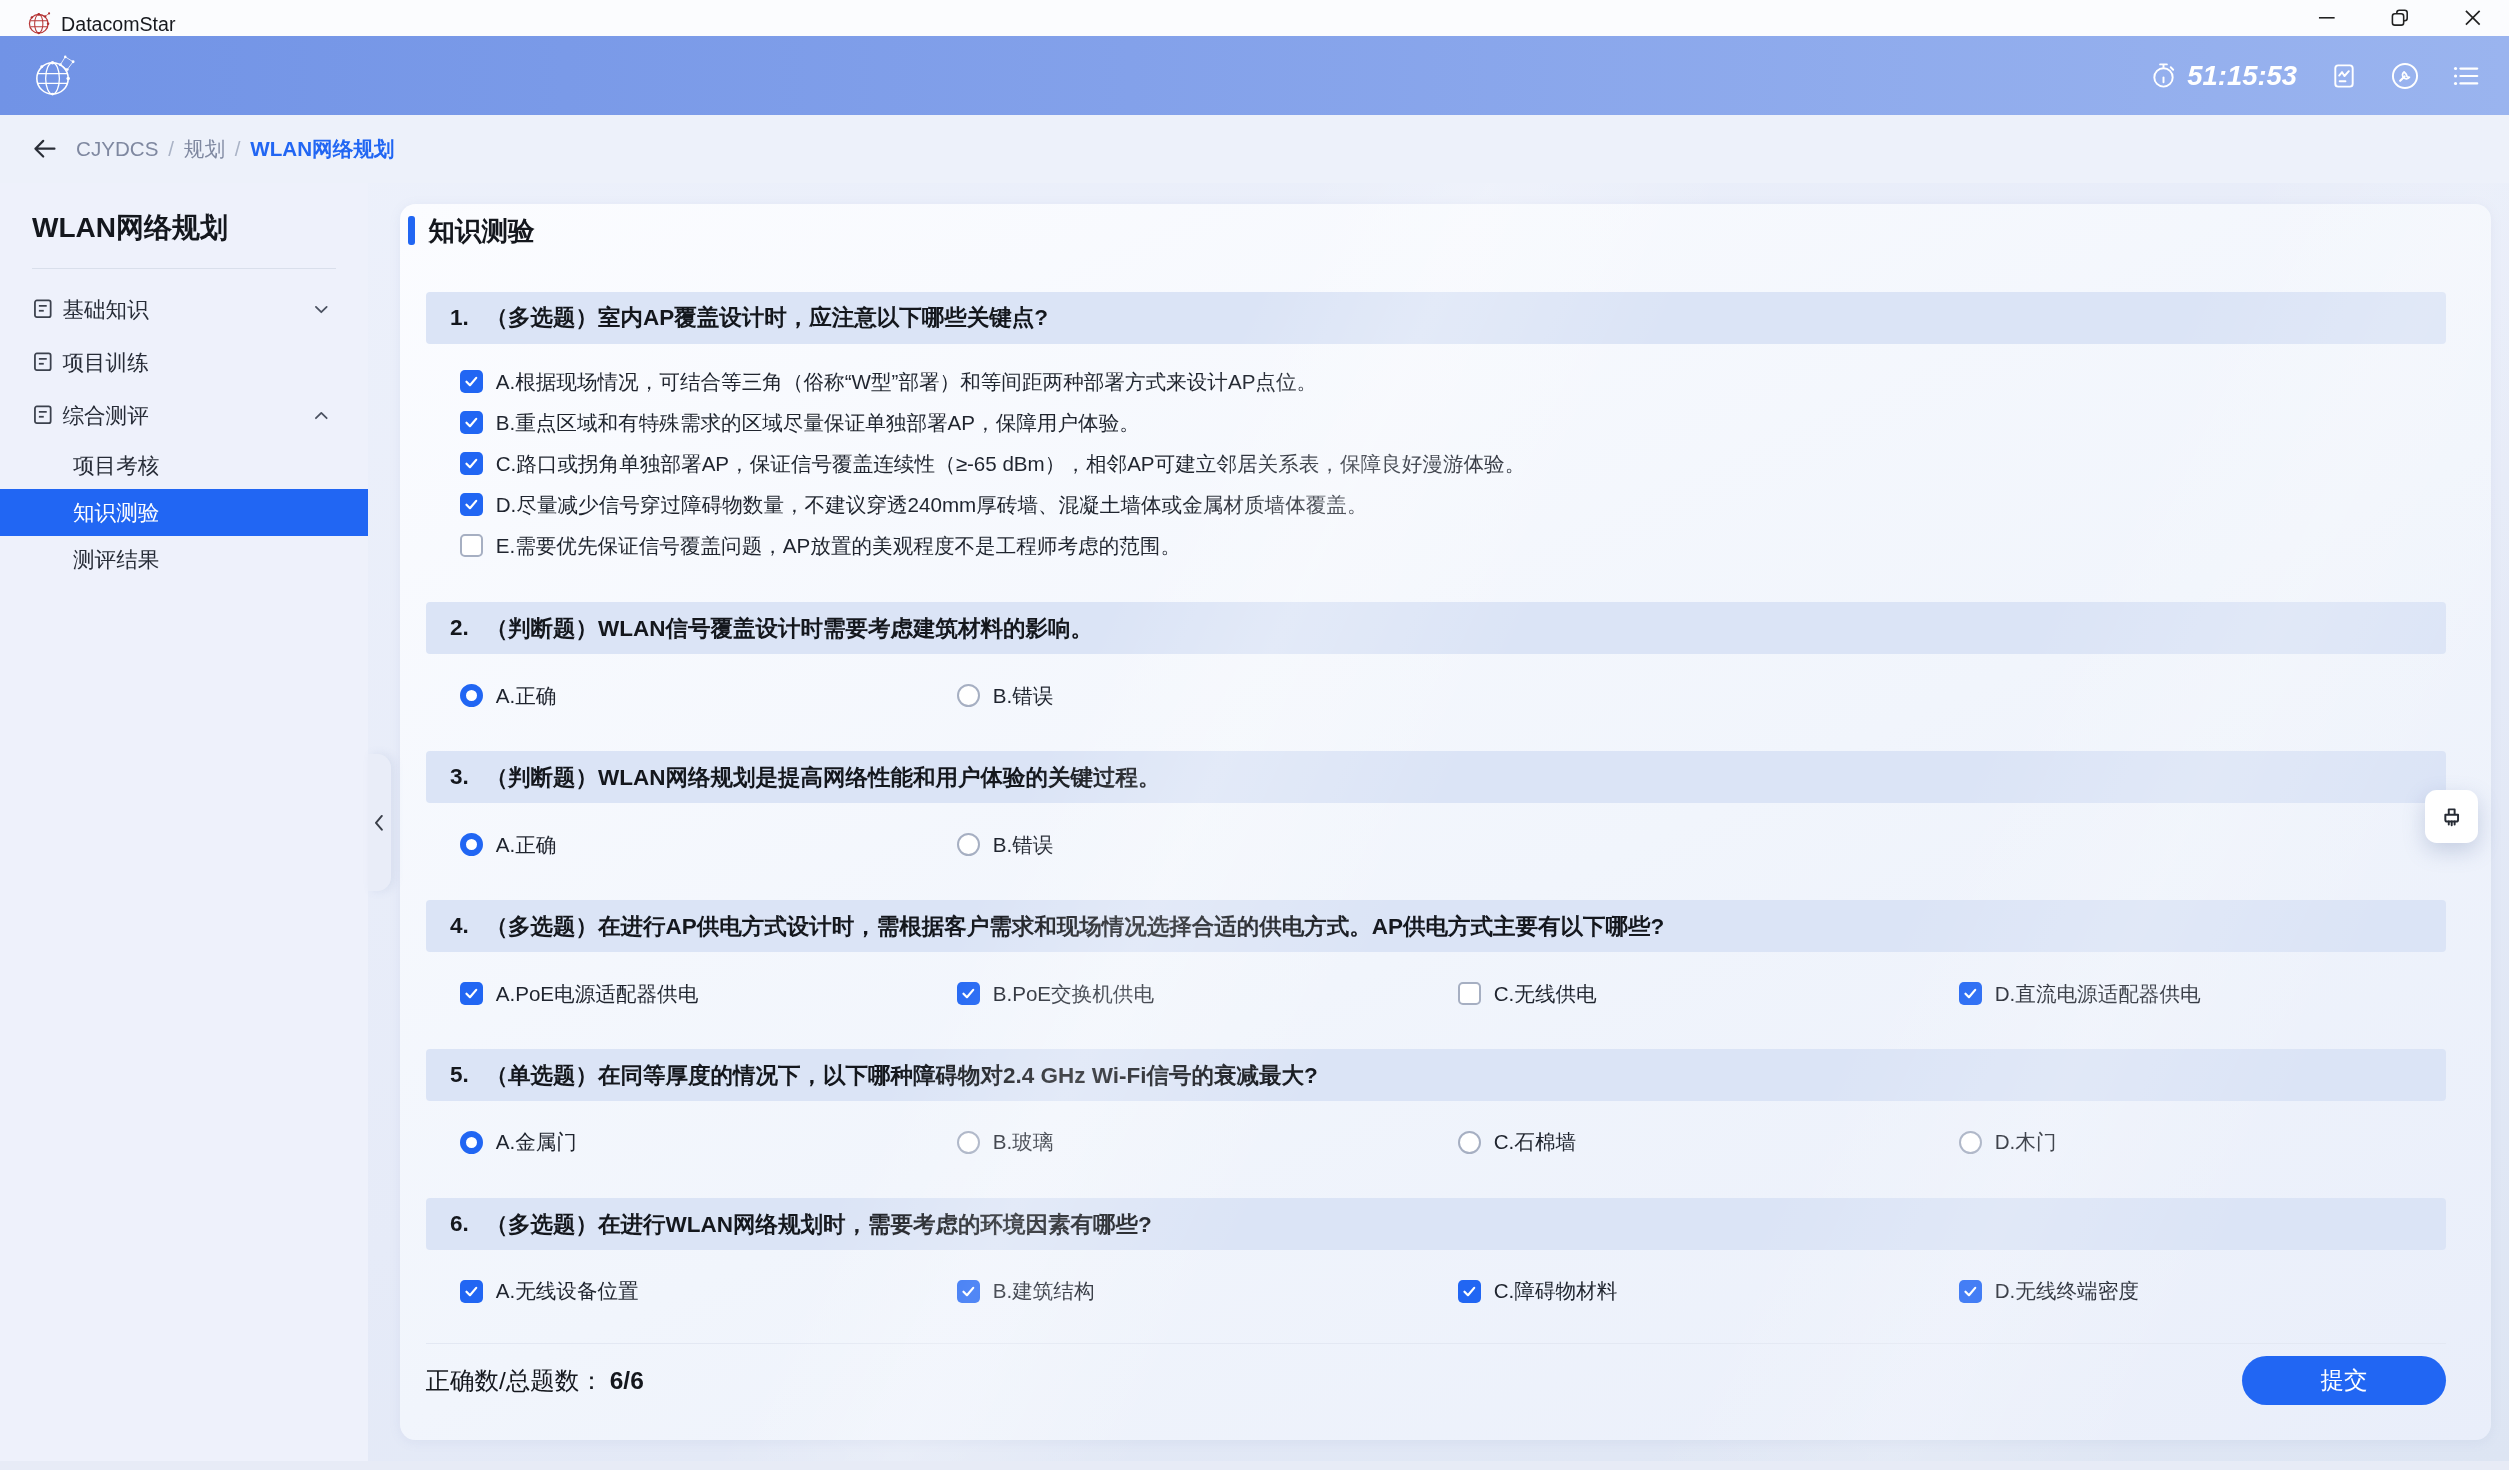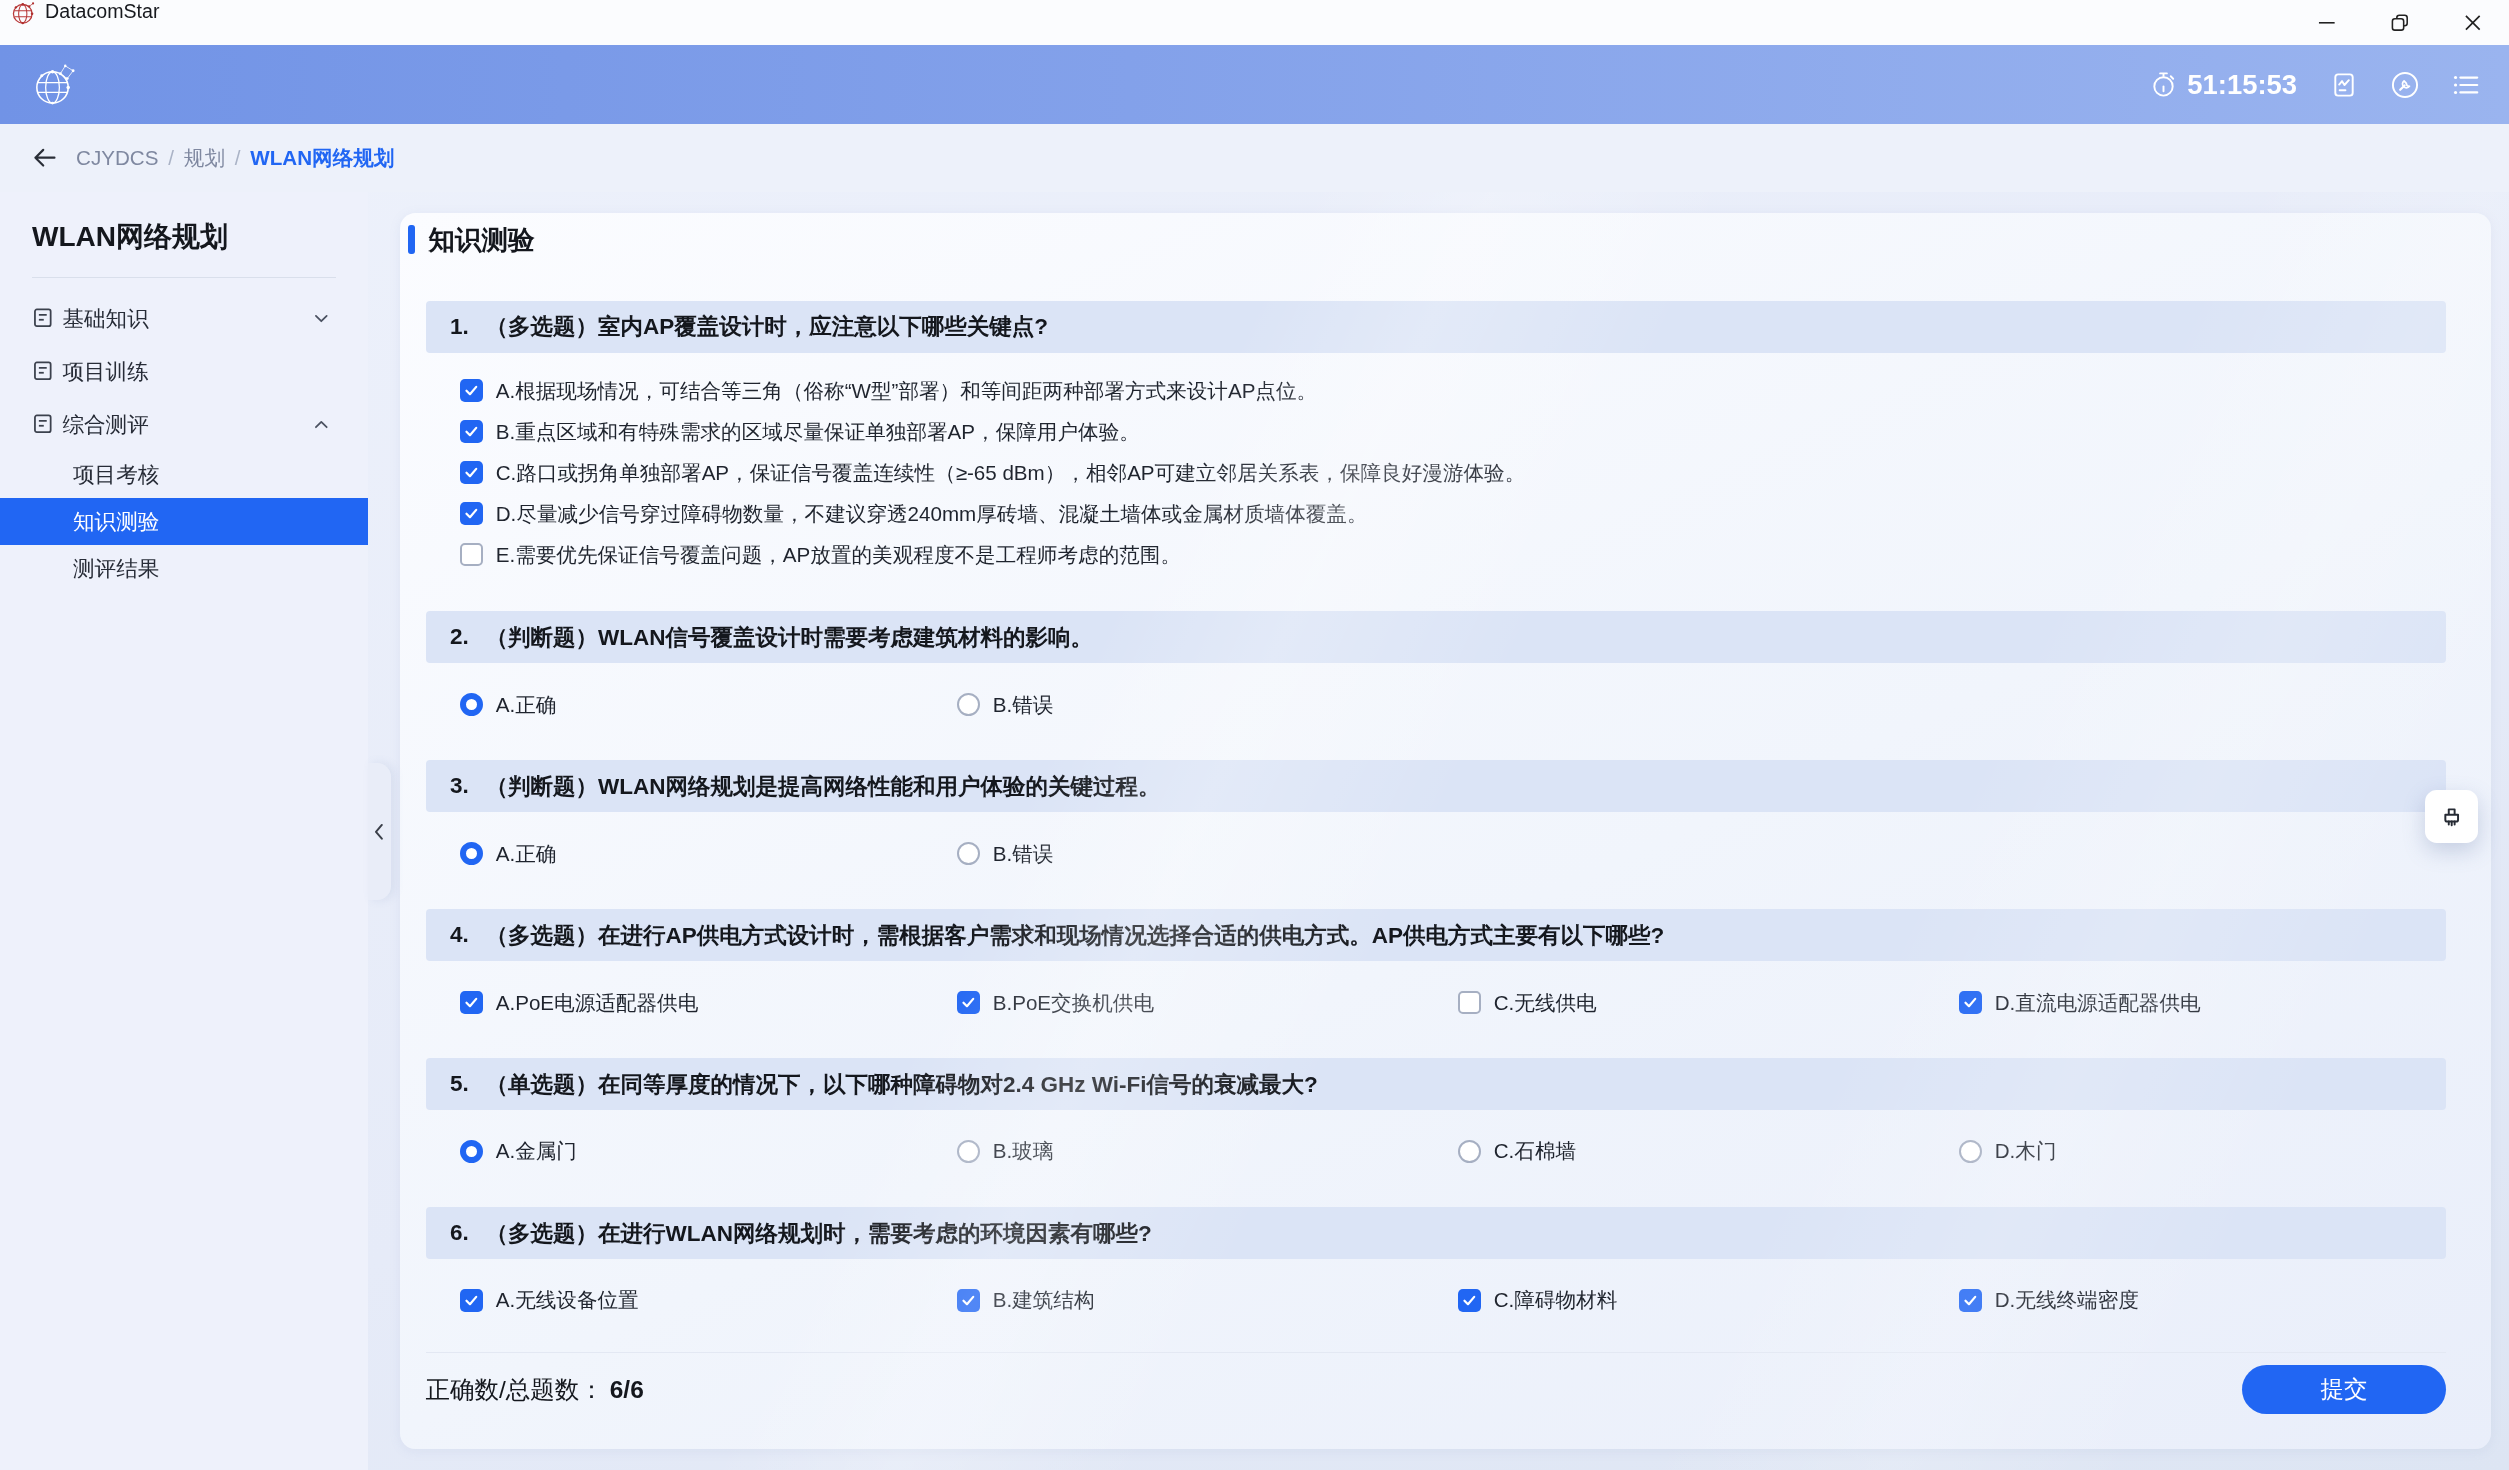--- a/index.html
+++ b/index.html
@@ -1,31 +1,31 @@
 <!DOCTYPE html>
 <html><head>
 <meta charset="utf-8">
 <style>
   * { margin:0; padding:0; box-sizing:border-box; }
   html,body { width:2509px; height:1470px; overflow:hidden;
     font-family:"Liberation Sans","DejaVu Sans",sans-serif; background:#e7ebf6; }
 
   
-  .titlebar { height:45px; background:#fbfcfe; display:flex; align-items:flex-start; position:relative; }
+  .titlebar { height:36px; background:#fbfcfe; display:flex; align-items:flex-end; position:relative;padding-left:16px; }
   .app-logo { width:26.5px; height:26.5px; margin-left:9.8px; }
   .app-name { font-size:19.6px; color:#17191e; margin-left:8.8px; }
   .win-controls { margin-left:auto; display:flex; height:100%; }
   .win-btn { width:73px; height:100%; display:flex; align-items:center; justify-content:center; }
 
   
   .header { height:79px; background:linear-gradient(90deg,#7193e6 0%,#83a1ea 45%,#9ab4ef 100%);
     display:flex; align-items:center; padding:0 29px; position:relative; }
   .logo { width:49px; height:49px; }
   .brand { color:#fff; font-weight:bold; font-size:30px; letter-spacing:2px; margin-left:15.7px; }
-  .header-right { margin-left:auto; display:flex; align-items:center; gap:33px; }
+  .header-right { margin-left:auto; display:flex; align-items:center; gap:33px;font-style:italic; }
   .timer { display:flex; align-items:center; gap:9.8px; color:#fff; font-size:27.4px; font-weight:bold; }
   .hdr-ic { width:28px; height:28px; display:flex; align-items:center; justify-content:center; cursor:pointer; }
 
   
   .breadcrumb { height:68px; background:#edf1fa; display:flex; align-items:center; padding:3px 31px; font-size:20.6px; color:#7f88a0; }
   .back-btn { width:27.4px; height:27.4px; margin-right:15.7px; cursor:pointer; display:flex; align-items:center; }
   .crumb { margin:0 9.8px; color:#7f88a0; cursor:pointer; }
   .crumb:first-of-type { margin-left:2px; }
   .crumb.active { color:#2166f3; font-weight:bold; }
   .sep { color:#aab3c6; }

